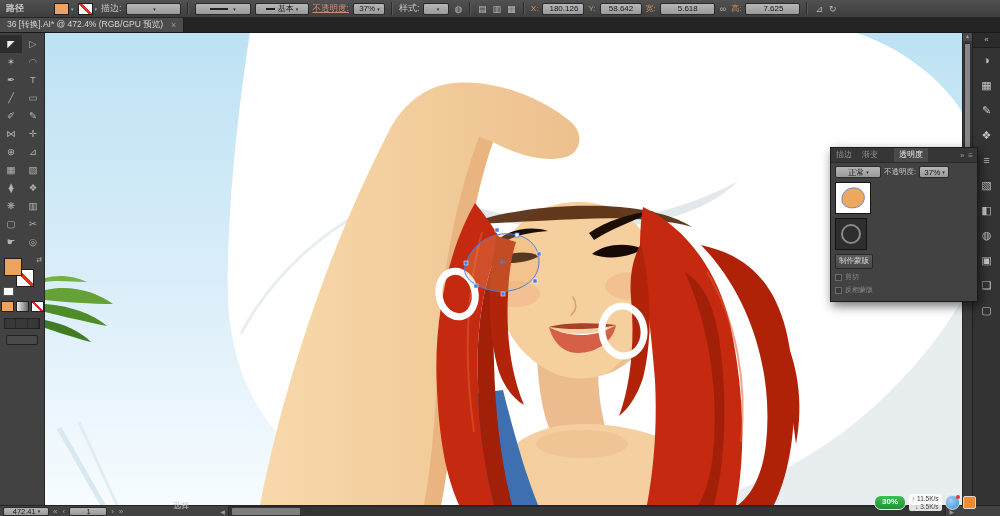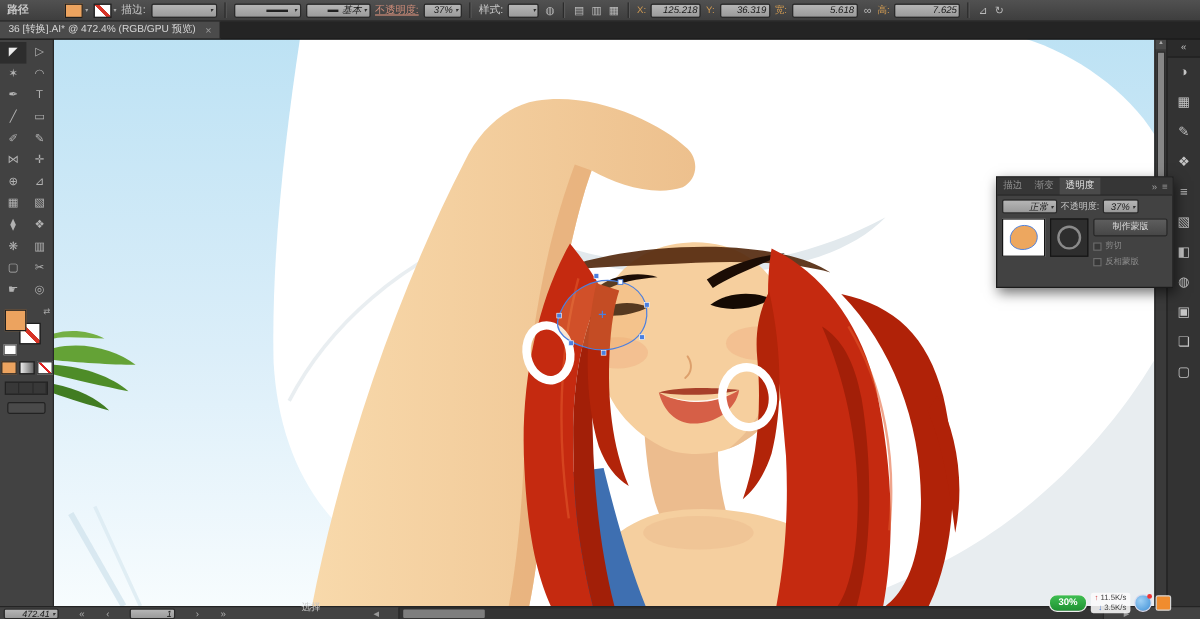--- a/index.html
+++ b/index.html
@@ -2,23 +2,23 @@
 <html><head>
 <meta charset="utf-8">
 <style>
   html,body{margin:0;padding:0;}
   body{width:1000px;height:516px;position:relative;overflow:hidden;background:#3c3c3c;
        font-family:"Liberation Sans",sans-serif;}
   
   .topbar{position:absolute;left:0;top:0;width:1000px;height:18px;display:flex;align-items:center;
           gap:4px;padding:0 6px;box-sizing:border-box;background:linear-gradient(#515151,#3e3e3e);
           border-bottom:1px solid #262626;color:#c8c8c8;font-size:9px;white-space:nowrap;z-index:5;}
-  .combo{display:inline-flex;align-items:center;justify-content:flex-end;
+  .combo{display:inline-flex;align-items:center;justify-content:center;
          background:linear-gradient(#b6b6b6,#9a9a9a);color:#181818;border:1px solid #2a2a2a;
-         border-radius:2px;height:12px;padding:0 2px 0 3px;font-size:8px;box-sizing:border-box;font-style:italic;}
+         border-radius:2px;height:12px;padding:0 2px 0 3px;font-size:8px;box-sizing:border-box;}
   .combo .dd{font-size:5px;color:#2f2f2f;margin-left:2px;}
   .w26{width:26px}.w32{width:32px}.w34{width:55px}.w42{width:42px}.w54{width:54px}.w56{width:56px}
   .sep{width:0;height:13px;border-left:1px solid #2b2b2b;border-right:1px solid #585858;margin:0 2px;}
   .tb-icon{color:#b9b9b9;font-size:9px;padding:0 1px;}
   .swatch{width:15px;height:12px;border:1px solid #1f1f1f;box-sizing:border-box;display:inline-block;}
   .swatch.fill{background:#eca35f;}
   .swatch.strokeSw{background:linear-gradient(45deg,#fff 42%,#d63326 42%,#d63326 58%,#fff 58%);}
   .dd-sm{font-size:5px;color:#aaa;margin-left:-2px;}
   .lbl-orange{color:#d09a52;font-size:8px;}
   .link-label{color:#cf8d7a;font-size:8.5px;text-decoration:underline;}
@@ -63,40 +63,40 @@
           border:1px solid #2c2c2c;border-radius:1px;}
   
   .dock{position:absolute;right:0;top:32px;bottom:11px;width:28px;background:#333;
         border-left:1px solid #1f1f1f;box-sizing:border-box;z-index:4;}
   .dock-expand{height:15px;text-align:center;color:#bbb;font-size:8px;line-height:15px;
                background:#2b2b2b;border-bottom:1px solid #1f1f1f;}
   .dock-icon{height:25px;text-align:center;color:#c5c5c5;font-size:11px;line-height:25px;}
   
   .statusbar{position:absolute;left:0;bottom:0;width:1000px;height:11px;background:#424242;
              border-top:1px solid #242424;display:flex;align-items:center;font-size:8px;color:#c8c8c8;
-             box-sizing:border-box;padding:0 3px;gap:16px;z-index:6;}
+             box-sizing:border-box;padding:0 3px;gap:3px;z-index:6;}
   .sb-combo{height:9px;font-size:7.5px;width:46px;}
   .sb-nav{color:#a8a8a8;font-size:8px;padding:0 1px;}
   .sb-field{width:38px;height:9px;font-size:7.5px;}
   .status-label{margin:0 28px 12px 46px;font-size:8px;}
   .hscroll{flex:1;height:9px;background:#343434;border:1px solid #282828;position:relative;}
   .hthumb{position:absolute;left:3px;top:1px;bottom:1px;width:68px;background:#7e7e7e;border-radius:1px;}
   .sb-arrow{color:#999;font-size:6px;}
   .sb-endgap{width:40px;}
   
   .panel{position:absolute;left:830px;top:147px;width:146px;background:#424242;border:1px solid #1b1b1b;
          box-shadow:2px 4px 10px rgba(0,0,0,.55);z-index:10;color:#c8c8c8;}
   .panel-tabs{display:flex;align-items:center;height:14px;background:#363636;border-bottom:1px solid #2a2a2a;}
   .ptab{padding:0 5px;height:14px;line-height:14px;color:#8f8f8f;font-size:8px;}
-  .ptab.active{background:#4a4a4a;color:#e3e3e3;}
+  .ptab.active{background:#4a4a4a;color:#e3e3e3;margin-left:11px;}
   .panel-head-icons{margin-left:auto;color:#9a9a9a;display:flex;gap:4px;padding-right:4px;font-size:8px;}
   .panel-row{display:flex;align-items:center;gap:3px;padding:3px 4px 1px;font-size:7.5px;}
   .blend-combo{width:46px;height:12px;}
   .op-combo{width:30px;height:12px;}
-  .panel-content{display:flex;gap:4px;padding:3px 4px 16px;align-items:flex-start;}
+  .panel-content{display:flex;gap:4px;padding:3px 4px 6px;align-items:flex-start;flex-direction:column;}
   .thumb1{width:34px;height:30px;background:#fff;border:1px solid #151515;}
   .thumb2{width:30px;height:30px;background:#2e2e2e;border:1px solid #151515;display:flex;
           align-items:center;justify-content:center;}
   .ring{width:16px;height:16px;border:2px solid #8a8a8a;border-radius:50%;}
   .mask-col{display:flex;flex-direction:column;gap:3px;flex:1;}
   .btn{height:13px;background:linear-gradient(#5e5e5e,#474747);border:1px solid #282828;border-radius:2px;
        color:#d8d8d8;font-size:7.5px;text-align:center;line-height:12px;}
   .chk-row{display:flex;align-items:center;gap:3px;color:#8a8a8a;font-size:7px;}
   .chk{width:7px;height:7px;border:1px solid #6b6b6b;background:#383838;box-sizing:border-box;}
   
@@ -146,25 +146,25 @@
     <span class="dd">▾</span>
   </span>
   <span class="tb-icon">◍</span>
   <span class="sep"></span>
   <span class="tb-icon">▤</span>
   <span class="tb-icon">▥</span>
   <span class="tb-icon">▦</span>
   <span class="sep"></span>
   <span class="lbl-orange">X:</span>
   <span class="combo w42">
-    <span>125.218</span>
+    <span>180.126</span>
   </span>
   <span class="lbl-orange">Y:</span>
   <span class="combo w42">
-    <span>36.319</span>
+    <span>58.642</span>
   </span>
   <span class="lbl-orange">宽:</span>
   <span class="combo w34">
     <span>5.618</span>
   </span>
   <span class="tb-icon">∞</span>
   <span class="lbl-orange">高:</span>
   <span class="combo w34">
     <span>7.625</span>
   </span>

